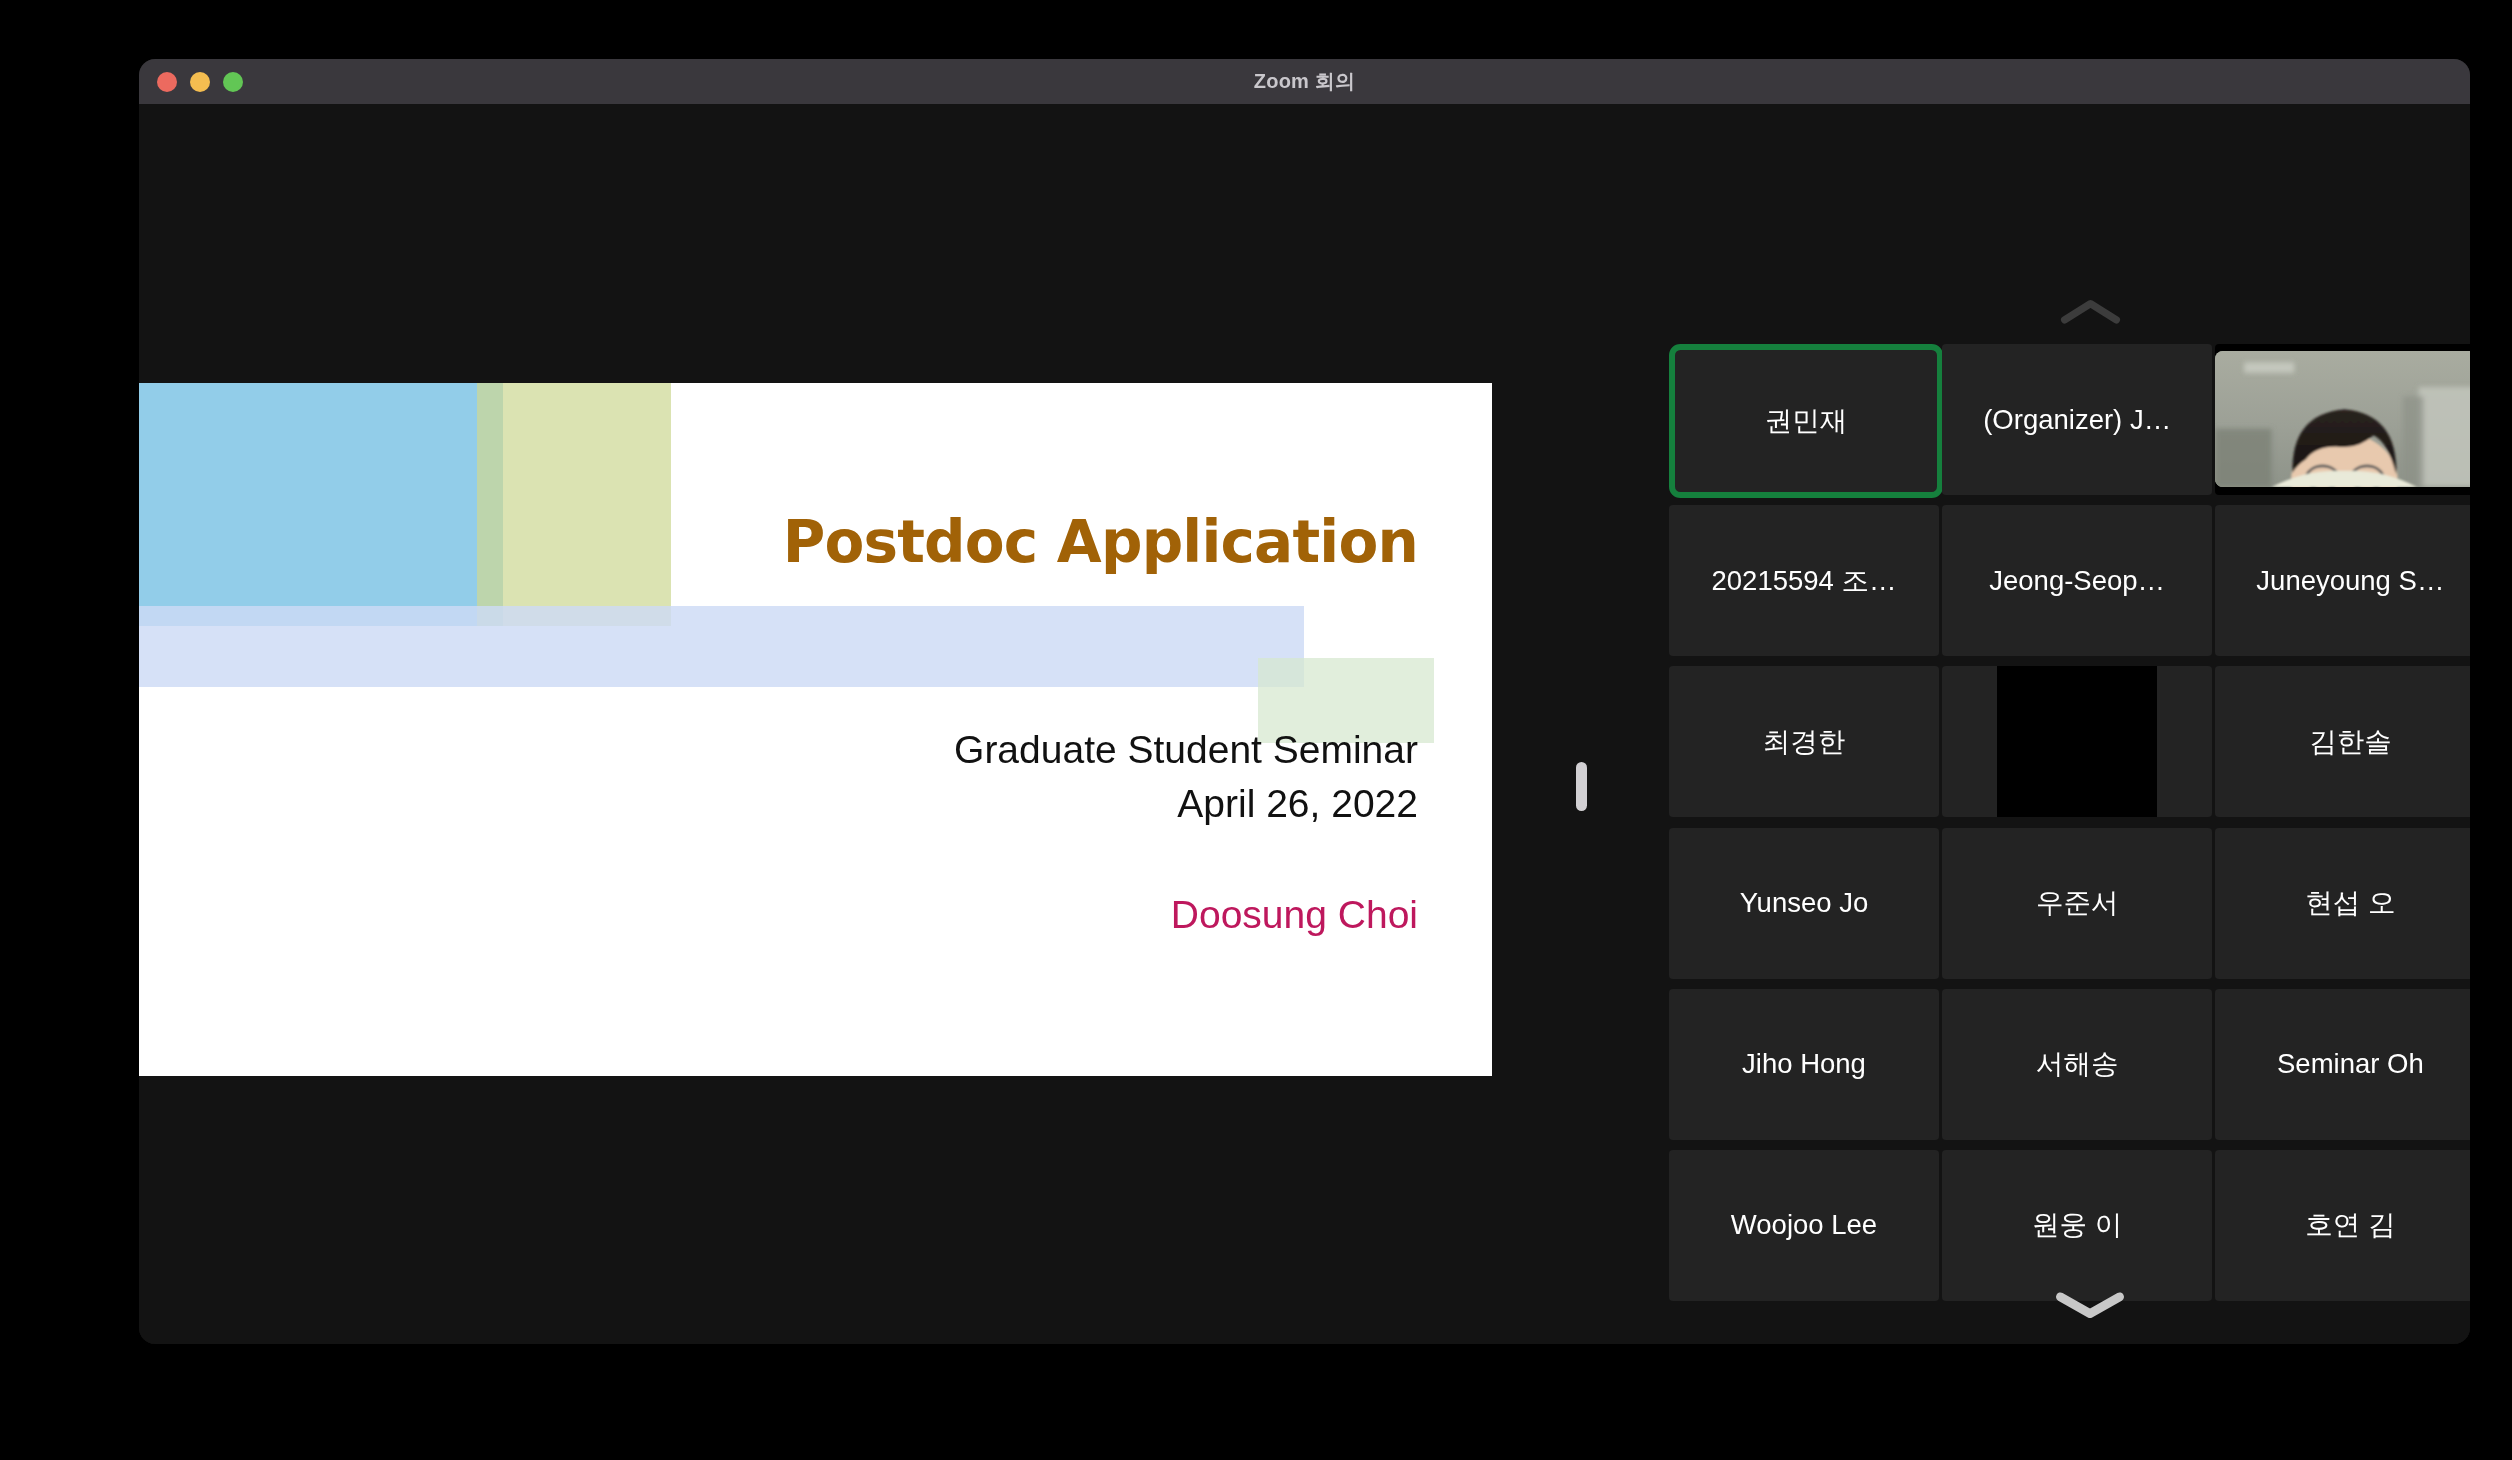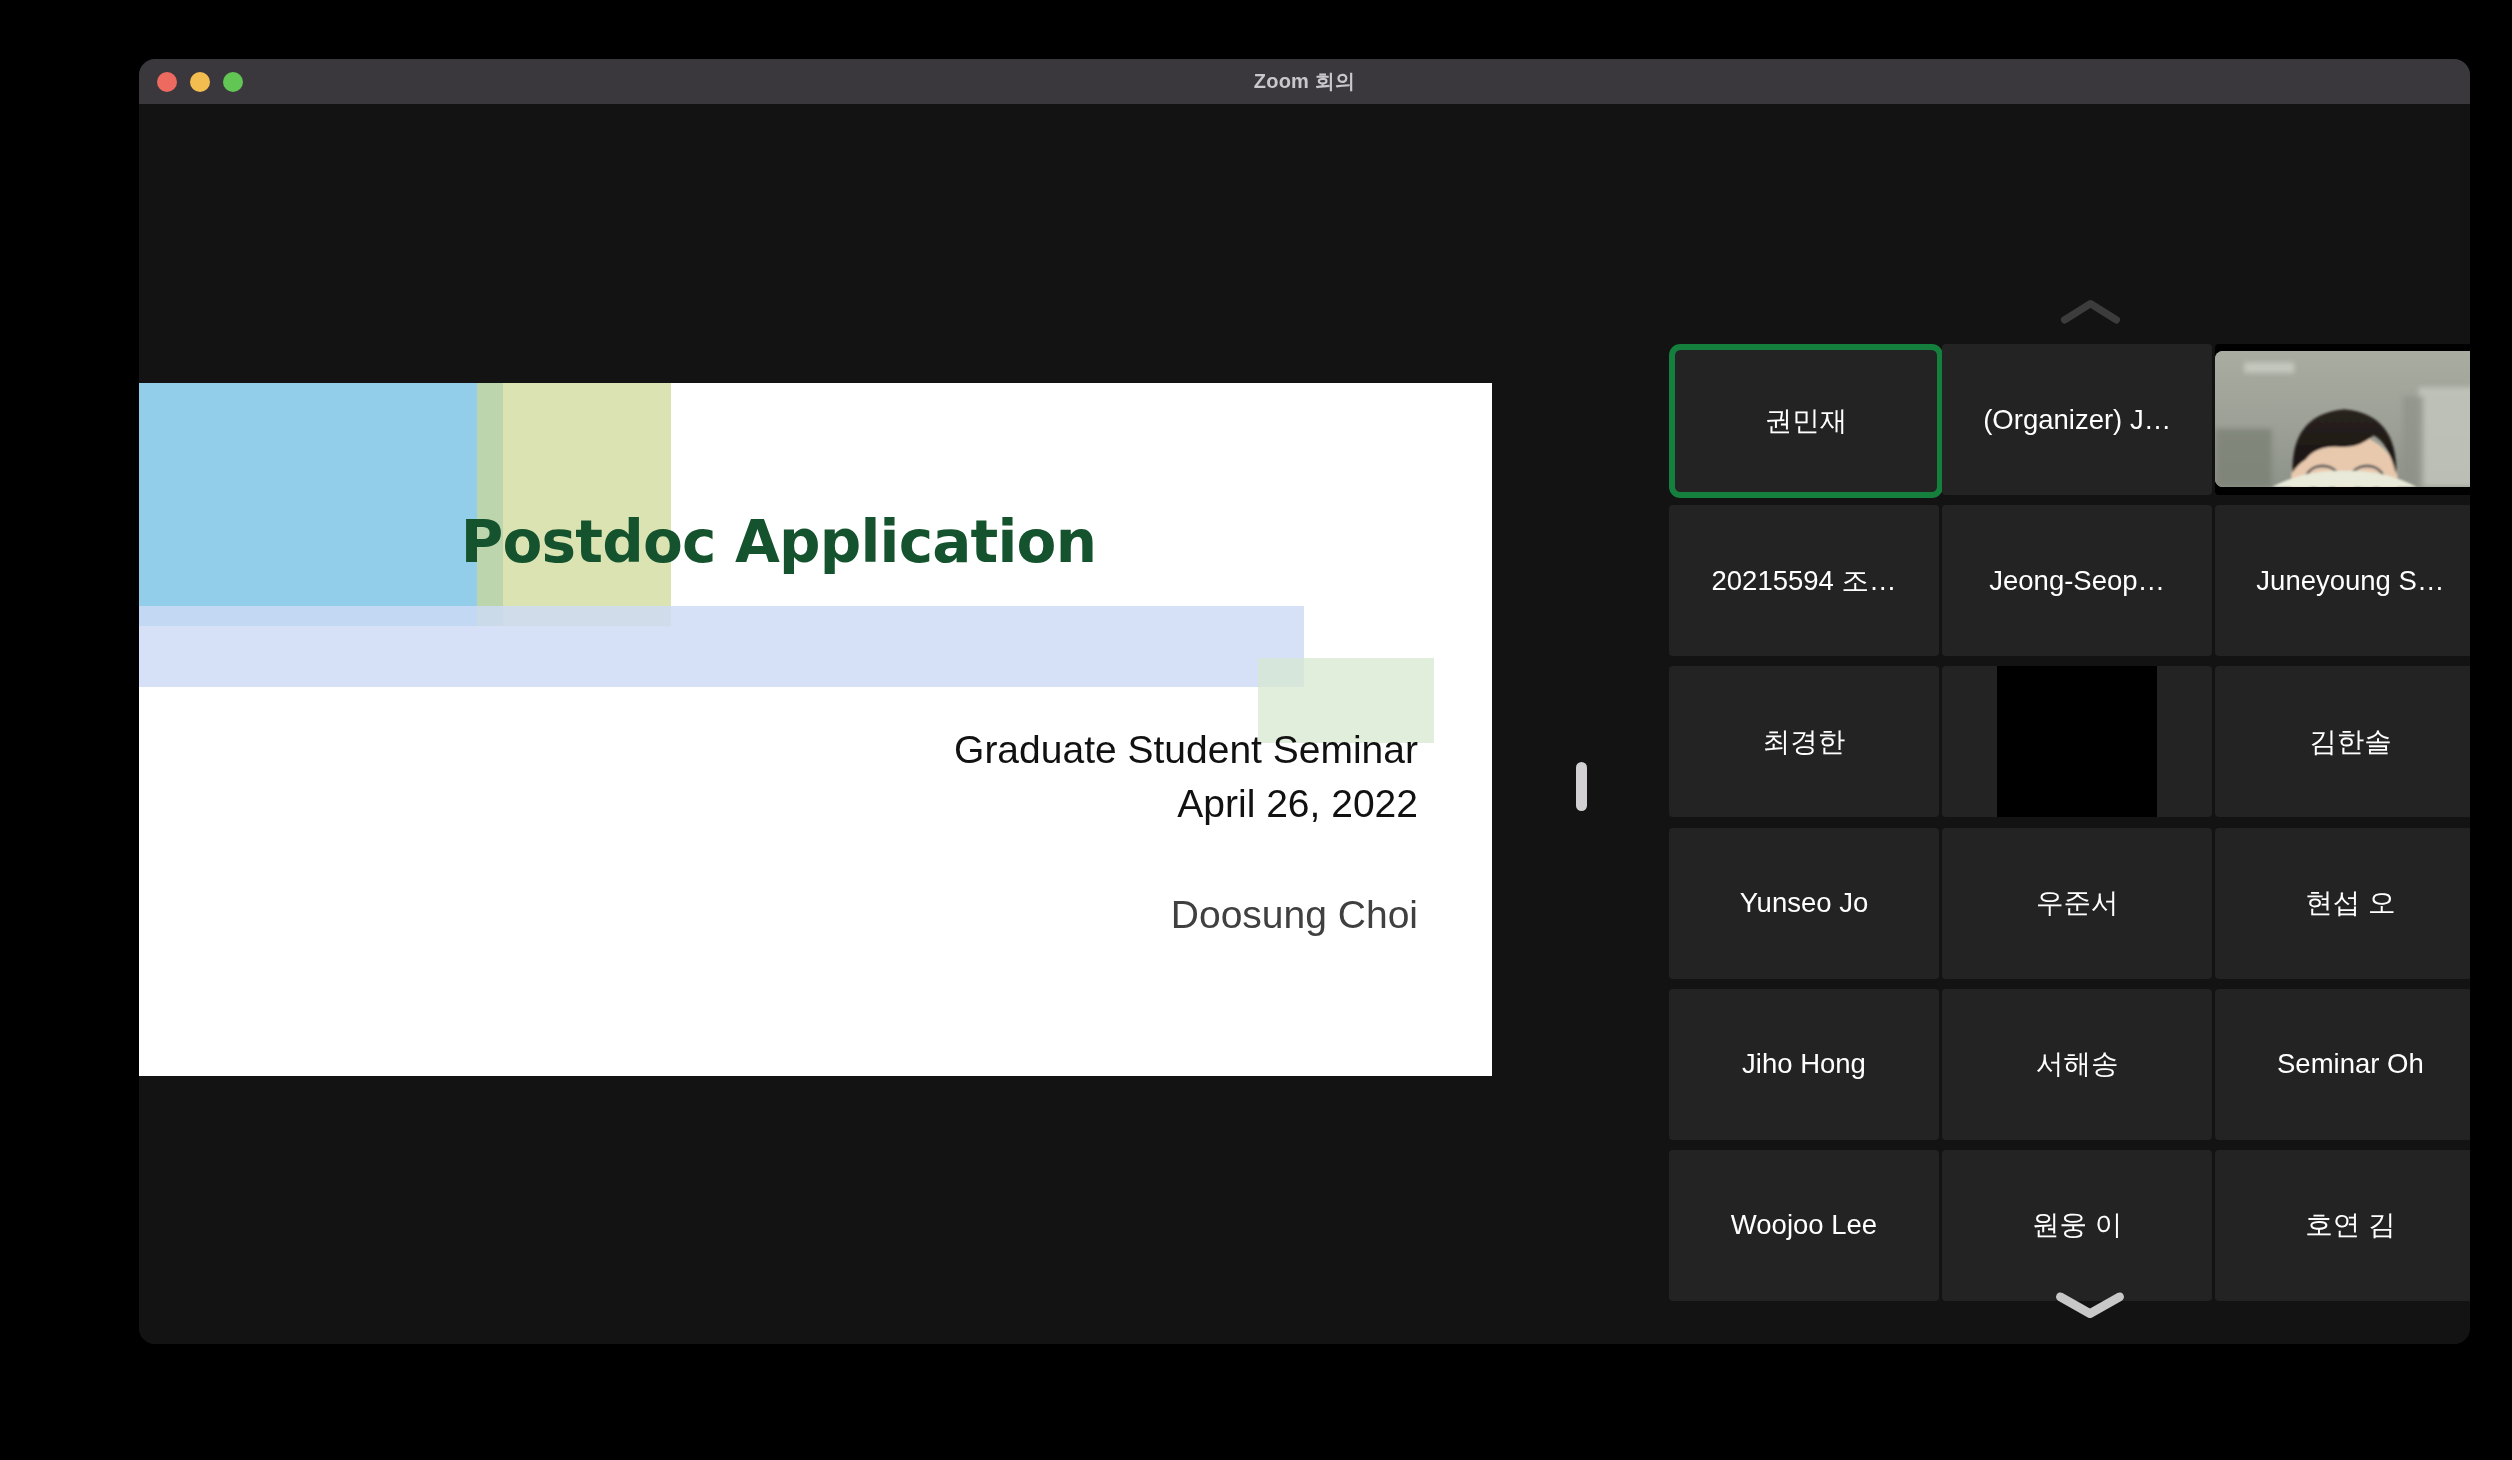--- a/index.html
+++ b/index.html
@@ -113,22 +113,22 @@
     left: 1119px; top: 275px;
     width: 176px; height: 85px;
     background: rgba(213, 231, 207, 0.72);
   }
 
   #slide-title {
     position: absolute;
     left: 0;
     top: 125px;
     width: 1279px;
-    text-align: center;
-    color: #14532d;
+    text-align: right;
+    color: #a16207;
     font-family: "DejaVu Sans", sans-serif;
     font-size: 58px;
     font-weight: bold;
     letter-spacing: -0.8px;
   }
   #slide-sub {
     position: absolute;
     left: 0;
     top: 340px;
     width: 1279px;
@@ -137,21 +137,21 @@
     font-size: 39px;
     line-height: 1.38;
     font-weight: 400;
   }
   #slide-presenter {
     position: absolute;
     left: 0;
     top: 510px;
     width: 1279px;
     text-align: right;
-    color: #404040;
+    color: #be185d;
     font-size: 39px;
     font-weight: 400;
   }
 
   
   #slide-scrollbar {
     position: absolute;
     left: 1437px;
     top: 658px;
     width: 11.3px;

